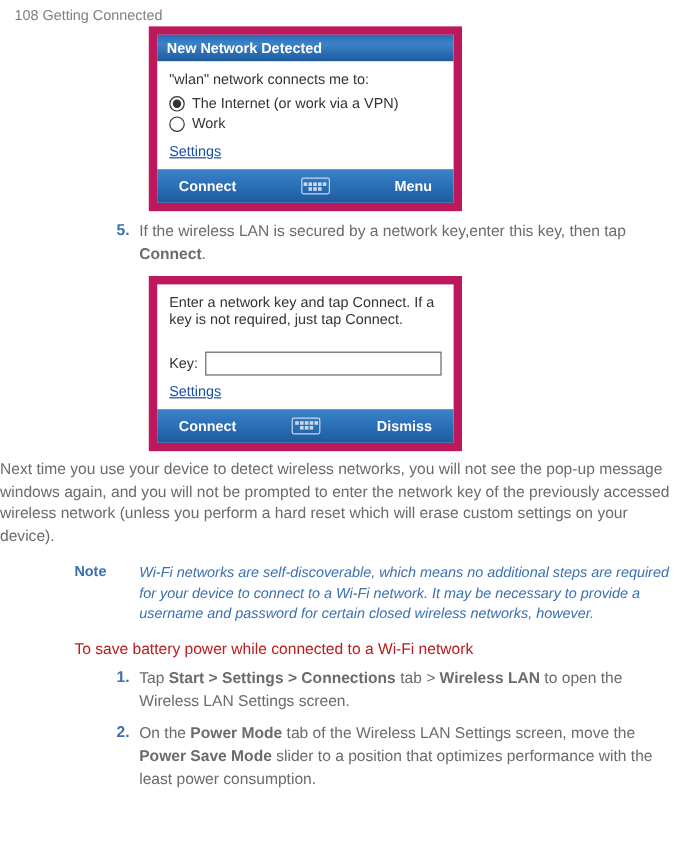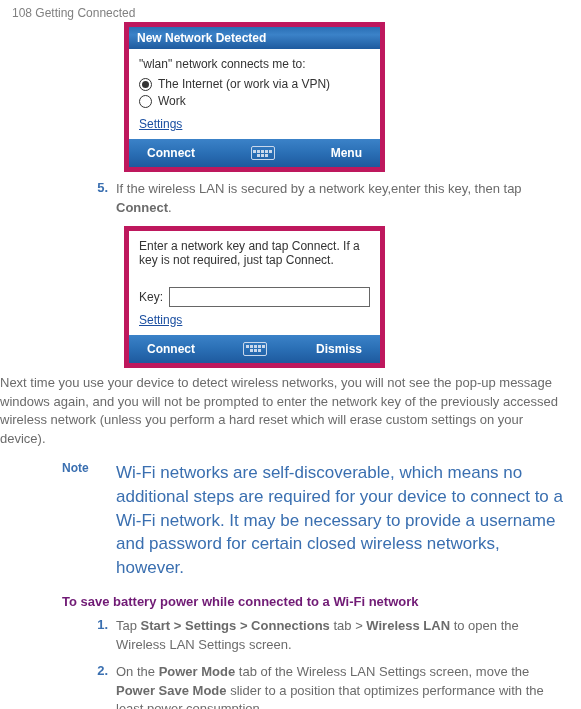--- a/index.html
+++ b/index.html
@@ -19,21 +19,21 @@
       position: absolute;
       top: 6px;
       left: 12px;
       font-size: 12px;
       color: #808080;
     }
     .content {
       padding-top: 22px;
     }
     .dialog {
-      border: 5px solid #be185d;
+      border: 7px solid #be185d;
       margin-left: 124px;
       background: #fff;
     }
     .dialog1 {
       width: 261px;
     }
     .dialog2 {
       width: 261px;
       margin-top: 2px;
     }
@@ -161,26 +161,27 @@
     }
     .note-label {
       color: #3a6fb0;
       font-weight: bold;
       font-size: 12px;
       width: 54px;
       flex-shrink: 0;
     }
     .note-text {
       color: #3a6fb0;
-      font-size: 17px;
+      font-size: 12px;
       line-height: 1.4;
+      font-style: italic;
     }
     .section-heading {
-      color: #701a75;
-      font-weight: bold;
+      color: #b91c1c;
+      font-weight: normal;
       font-size: 13px;
       padding-left: 62px;
       margin-top: 14px;
       margin-bottom: 2px;
     }
     .bold {
       font-weight: bold;
     }
   </style>
 </head>

